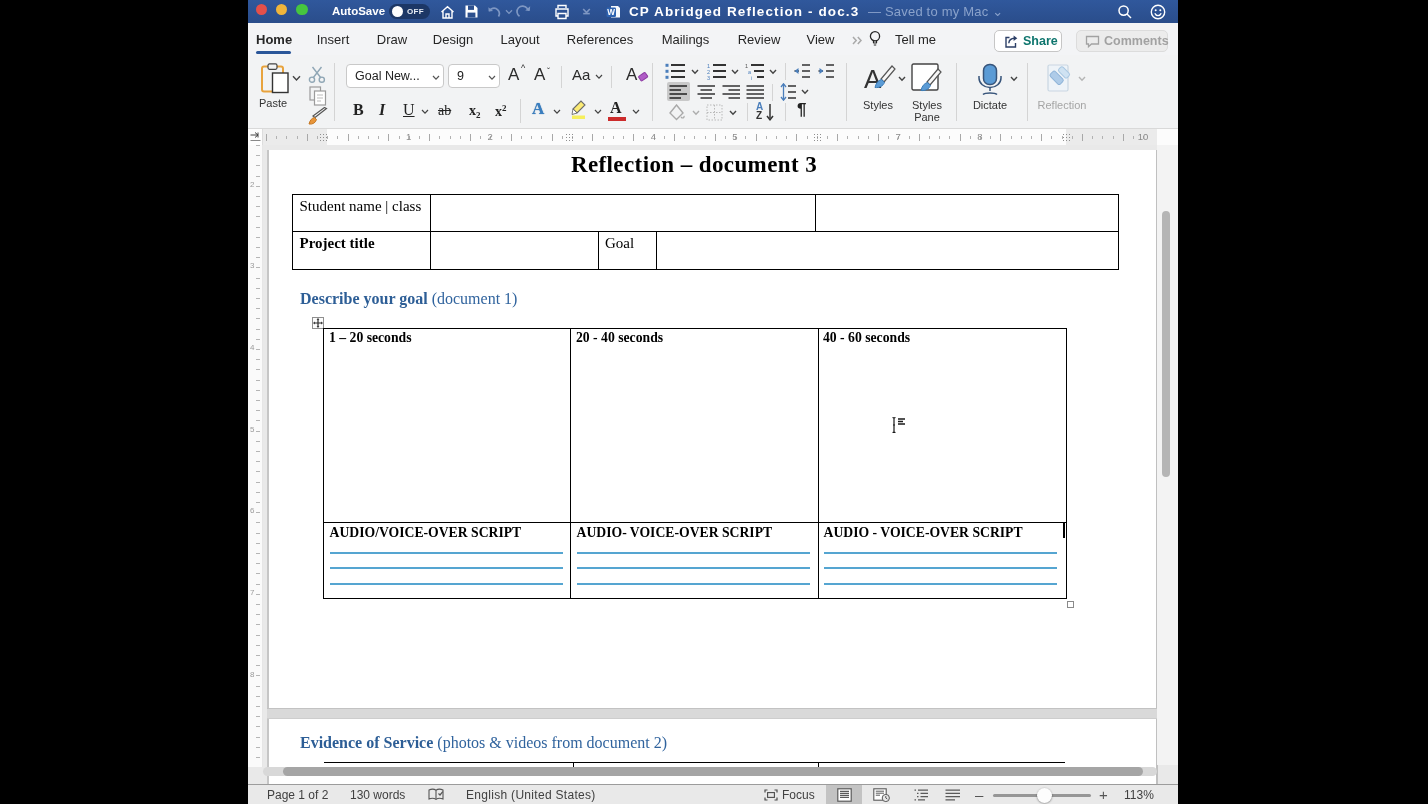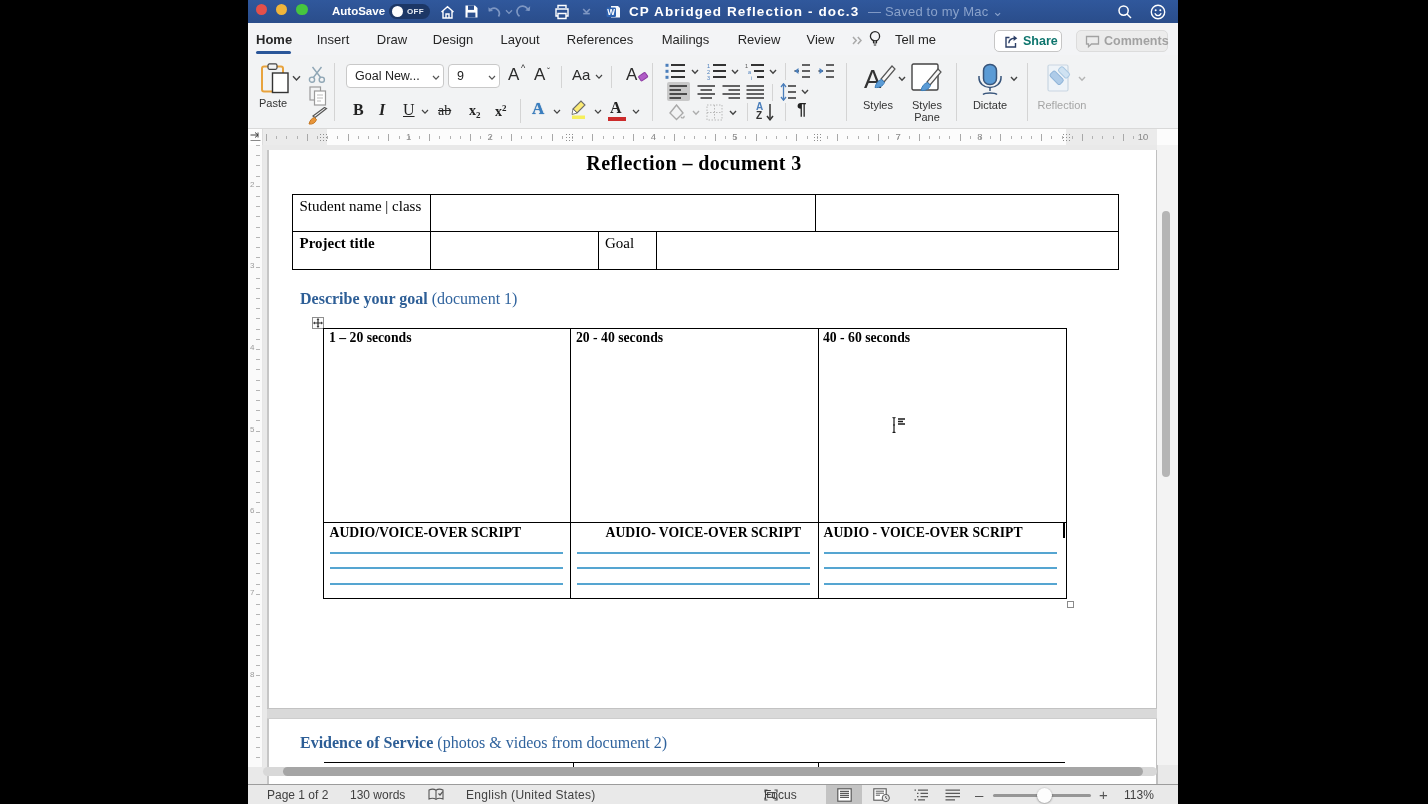--- a/index.html
+++ b/index.html
@@ -54,21 +54,21 @@
   
   #doc{position:absolute;left:0;top:145px;width:930px;height:639px;background:#e9e9e9;overflow:hidden;}
   #vruler{position:absolute;left:0;top:0;width:14px;height:622px;background:#fafafa;border-right:1px solid #e6e6e6;}
   #page1{position:absolute;left:18.5px;top:4.5px;width:891.5px;height:558.5px;background:#fff;
     border-left:2.5px solid #c6c6c6;border-right:2px solid #c0c0c0;box-sizing:border-box;}
   #page1b{position:absolute;left:18.5px;top:563px;width:891.5px;height:11px;background:#d9d9d9;border-top:1px solid #c2c2c2;border-bottom:1px solid #cdcdcd;box-sizing:border-box;}
   #page2{position:absolute;left:18.5px;top:574px;width:891.5px;height:65px;background:#fff;
     border-left:2.5px solid #c6c6c6;border-right:2px solid #c0c0c0;box-sizing:border-box;}
   
   #dtitle{position:absolute;left:74px;top:7.8px;width:744px;text-align:center;line-height:1;
-    font-family:"Liberation Serif",serif;font-size:20px;letter-spacing:0.4px;font-weight:700;color:#000;}
+    font-family:"Liberation Serif",serif;font-size:23px;letter-spacing:0.4px;font-weight:700;color:#000;}
   .tline{position:absolute;background:#000;}
   .dtext{position:absolute;font-family:"Liberation Serif",serif;font-size:15px;line-height:1;color:#000;white-space:nowrap;}
   .dbold{position:absolute;font-family:"Liberation Serif",serif;font-size:13.7px;line-height:1;font-weight:700;color:#000;white-space:nowrap;}
   .bluline{position:absolute;height:1.8px;background:#55a5d1;}
   .head{position:absolute;font-family:"Liberation Serif",serif;font-size:16px;line-height:1;font-weight:700;color:#2d5e96;white-space:nowrap;}
   .head .lt{font-weight:400;color:#31649e;}
   
   #vsb{position:absolute;left:914px;top:66px;width:8px;height:266px;background:#b5b5b5;border-radius:4.5px;}
   #hsb{position:absolute;left:35px;top:622px;width:860px;height:8.8px;background:#a5a5a5;border-radius:5px;}
   
@@ -439,21 +439,21 @@
       </div>
 
       <div class="a" style="left:75px;top:182.5px;width:744px;height:271px;border:1.5px solid #000;box-sizing:border-box;"></div>
       <div class="tline" style="left:321.5px;top:182.5px;width:1.3px;height:271px;"></div>
       <div class="tline" style="left:569.5px;top:182.5px;width:1.3px;height:271px;"></div>
       <div class="tline" style="left:75px;top:376.5px;width:744px;height:1.3px;"></div>
       <div class="dbold" style="left:81px;top:186px;">1 – 20 seconds</div>
       <div class="dbold" style="left:328px;top:186px;">20 - 40 seconds</div>
       <div class="dbold" style="left:575px;top:186px;">40 - 60 seconds</div>
       <div class="dbold" style="left:81.5px;top:381.4px;">AUDIO/VOICE-OVER SCRIPT</div>
-      <div class="dbold" style="left:328.5px;top:381.4px;margin-left:29px;">AUDIO- VOICE-OVER SCRIPT</div>
+      <div class="dbold" style="left:328.5px;top:381.4px;">AUDIO- VOICE-OVER SCRIPT</div>
       <div class="dbold" style="left:575.5px;top:381.4px;">AUDIO - VOICE-OVER SCRIPT</div>
       <div class="tline" style="left:815px;top:378px;width:1.5px;height:15px;"></div>
       <div class="bluline" style="left:81.5px;top:407.2px;width:233px;"></div>
       <div class="bluline" style="left:81.5px;top:422.3px;width:233px;"></div>
       <div class="bluline" style="left:81.5px;top:437.8px;width:233px;"></div>
       <div class="bluline" style="left:329px;top:407.2px;width:233px;"></div>
       <div class="bluline" style="left:329px;top:422.3px;width:233px;"></div>
       <div class="bluline" style="left:329px;top:437.8px;width:233px;"></div>
       <div class="bluline" style="left:576px;top:407.2px;width:233px;"></div>
       <div class="bluline" style="left:576px;top:422.3px;width:233px;"></div>
@@ -483,21 +483,21 @@
     <svg class="a" style="left:180px;top:3px" width="17" height="14" viewBox="0 0 17 14">
       <path d="M1 2 C3.5 0.8 6 0.8 8 2.2 C10 0.8 12.5 0.8 15 2 V11 C12.5 10 10 10 8 11.4 C6 10 3.5 10 1 11 Z" fill="none" stroke="#555" stroke-width="1.1"></path>
       <path d="M8 2.2 V11.2" stroke="#555" stroke-width="1.1"></path>
       <path d="M10.5 5.5 L12 7 L14.8 3.6" fill="none" stroke="#555" stroke-width="1.2"></path>
     </svg>
     <div class="st" style="left:218px;letter-spacing:0.3px;">English (United States)</div>
     <svg class="a" style="left:516px;top:4px" width="14" height="12" viewBox="0 0 14 12">
       <path d="M3.5 1 H1 V3.5 M10.5 1 H13 V3.5 M3.5 11 H1 V8.5 M10.5 11 H13 V8.5" fill="none" stroke="#4c4c4c" stroke-width="1.2"></path>
       <rect x="3.6" y="3.6" width="6.8" height="4.8" fill="none" stroke="#4c4c4c" stroke-width="1.1"></rect>
     </svg>
-    <div class="st" style="left:516px;">Focus</div>
+    <div class="st" style="left:534px;">Focus</div>
     <div class="a" style="left:578px;top:0;width:36px;height:19px;background:#c3c3c3;"></div>
     <svg class="a" style="left:589px;top:2.5px" width="15" height="14" viewBox="0 0 15 14">
       <rect x="0.8" y="0.8" width="13.4" height="12.4" fill="#fff" stroke="#5a5a5a" stroke-width="1.2"></rect>
       <path d="M3 3.4 H12 M3 5.4 H12 M3 7.4 H12 M3 9.4 H12" stroke="#5a5a5a" stroke-width="1.1"></path>
     </svg>
     <svg class="a" style="left:625px;top:2.5px" width="18" height="15" viewBox="0 0 18 15">
       <rect x="0.8" y="0.8" width="12.4" height="11.4" fill="#fff" stroke="#5a5a5a" stroke-width="1.1"></rect>
       <path d="M2.8 3.2 H11 M2.8 5.2 H11 M2.8 7.2 H7" stroke="#5a5a5a" stroke-width="1"></path>
       <circle cx="12.8" cy="10" r="3.6" fill="#e8e8e8" stroke="#5a5a5a" stroke-width="1"></circle>
       <path d="M12.8 8 V10 L14.3 11" fill="none" stroke="#5a5a5a" stroke-width="1"></path>

